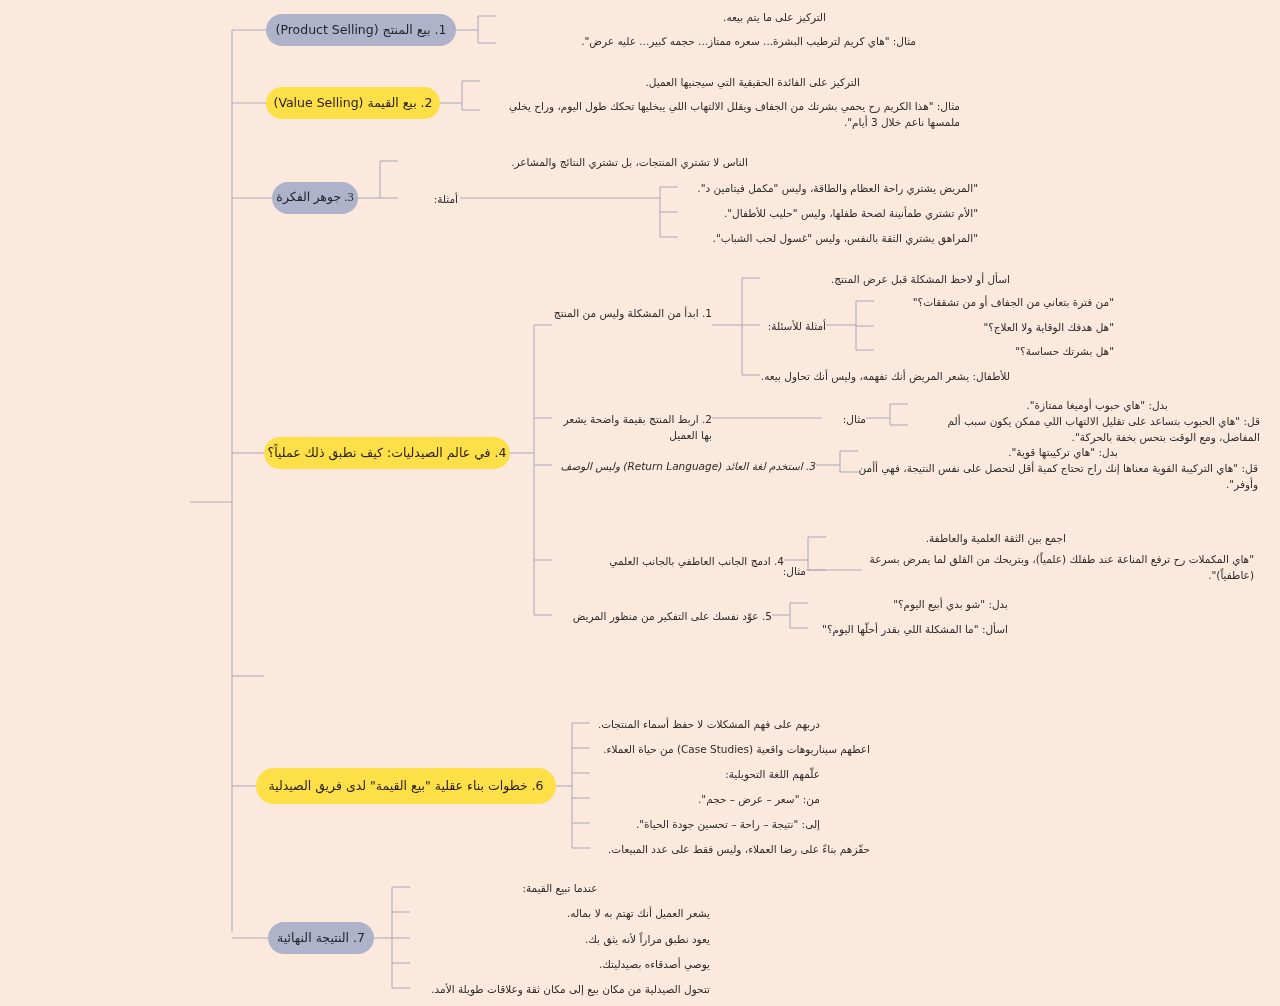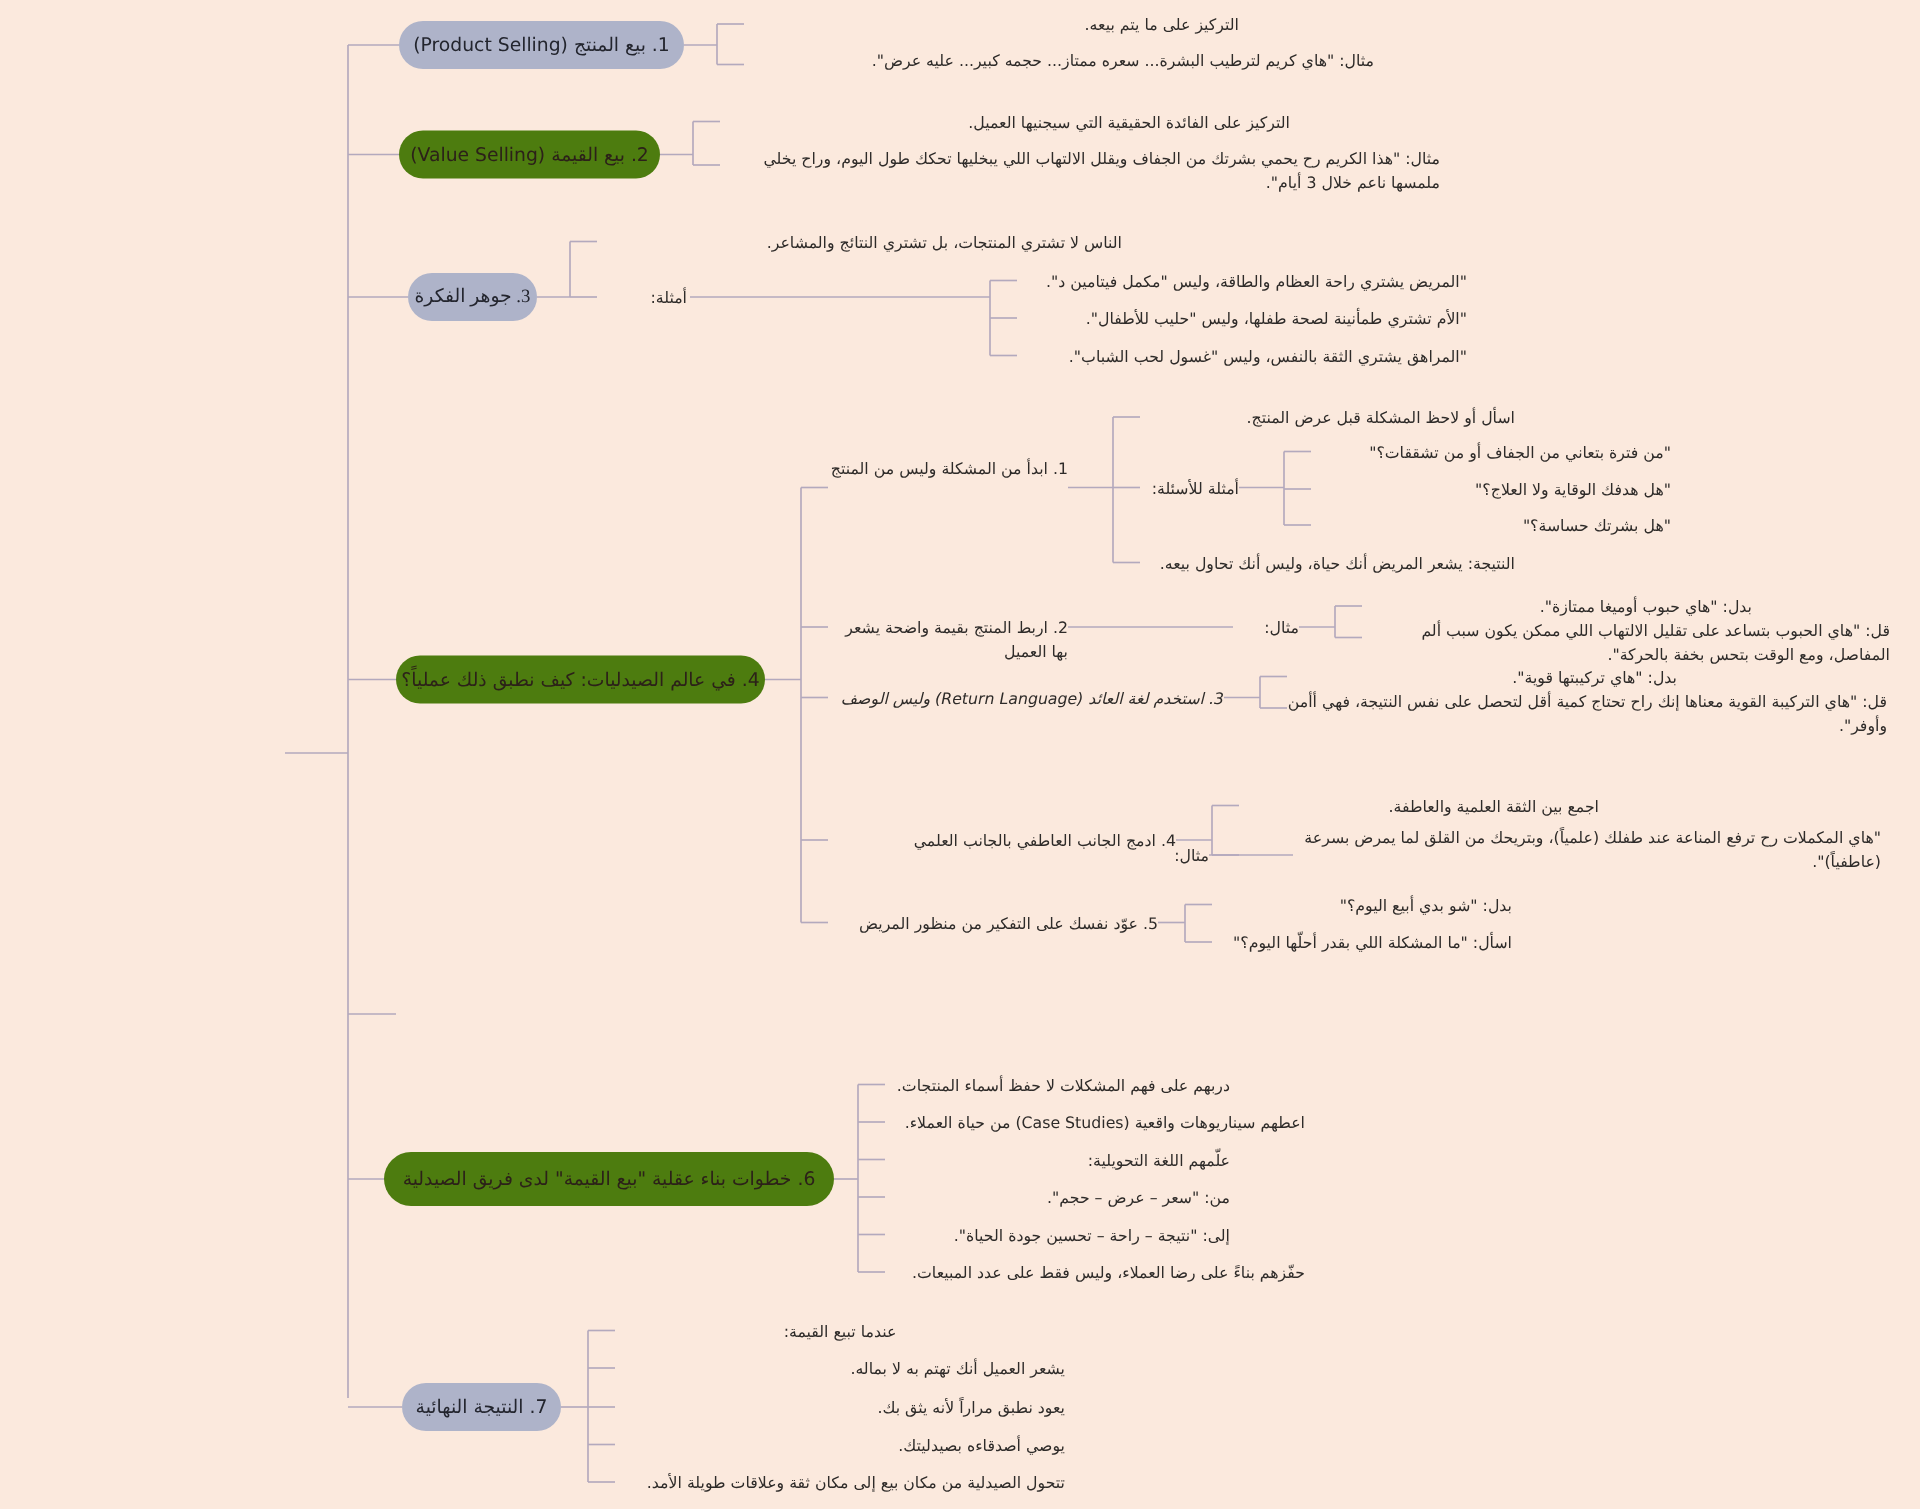--- a/index.html
+++ b/index.html
@@ -25,21 +25,21 @@
     box-sizing:border-box;
     font-size:12.5px;
     line-height:1.25;
     white-space:nowrap;
     direction:rtl;
   }
   .pill.root{
     background:#6b7350;color:#ffffff;font-size:13.5px;
   }
   .pill.blue{ background:#aeb3c9;color:#23252e; }
-  .pill.orange{ background:#4d7c0f;color:#2c2119; }
+  .pill.orange{ background:#fde047;color:#2c2119; }
 
   .leaf{
     position:absolute;
     direction:rtl;
     text-align:right;
     font-size:10.5px;
     line-height:1.55;
     color:#2e2b29;
     box-sizing:border-box;
   }
@@ -162,21 +162,21 @@
   <div class="leaf" style="left:678px;top:230px;width:300px;">"المراهق يشتري الثقة بالنفس، وليس "غسول لحب الشباب".</div>
 
   <div class="pill orange" style="left:264px;top:437px;width:246px;height:32px;">4. في عالم الصيدليات: كيف نطبق ذلك عملياً؟</div>
 
   <div class="leaf" style="left:552px;top:305px;width:160px;">1. ابدأ من المشكلة وليس من المنتج</div>
   <div class="leaf" style="left:760px;top:271px;width:250px;">اسأل أو لاحظ المشكلة قبل عرض المنتج.</div>
   <div class="leaf" style="left:760px;top:318px;width:66px;">أمثلة للأسئلة:</div>
   <div class="leaf" style="left:874px;top:294px;width:240px;">"من فترة بتعاني من الجفاف أو من تشققات؟"</div>
   <div class="leaf" style="left:874px;top:319px;width:240px;">"هل هدفك الوقاية ولا العلاج؟"</div>
   <div class="leaf" style="left:874px;top:343px;width:240px;">"هل بشرتك حساسة؟"</div>
-  <div class="leaf" style="left:760px;top:368px;width:250px;">النتيجة: يشعر المريض أنك حياة، وليس أنك تحاول بيعه.</div>
+  <div class="leaf" style="left:760px;top:368px;width:250px;">للأطفال: يشعر المريض أنك تفهمه، وليس أنك تحاول بيعه.</div>
 
   <div class="leaf" style="left:552px;top:411px;width:160px;">2. اربط المنتج بقيمة واضحة يشعر بها العميل</div>
   <div class="leaf" style="left:822px;top:411px;width:44px;">مثال:</div>
   <div class="leaf" style="left:908px;top:397px;width:260px;">بدل: "هاي حبوب أوميغا ممتازة".</div>
   <div class="leaf" style="left:908px;top:413px;width:352px;">قل: "هاي الحبوب بتساعد على تقليل الالتهاب اللي ممكن يكون سبب ألم المفاصل، ومع الوقت بتحس بخفة بالحركة".</div>
 
   <div class="leaf" style="left:552px;top:458px;width:264px;font-style:italic;">3. استخدم لغة العائد (Return Language) وليس الوصف</div>
   <div class="leaf" style="left:858px;top:444px;width:260px;">بدل: "هاي تركيبتها قوية".</div>
   <div class="leaf" style="left:858px;top:460px;width:400px;">قل: "هاي التركيبة القوية معناها إنك راح تحتاج كمية أقل لتحصل على نفس النتيجة، فهي أأمن وأوفر".</div>
 

